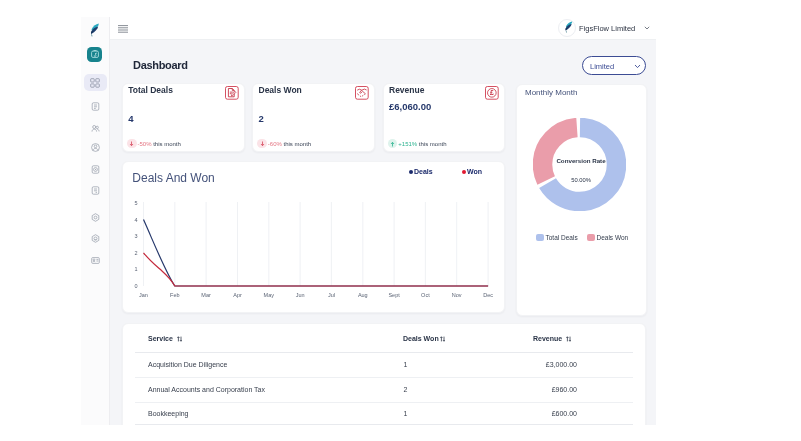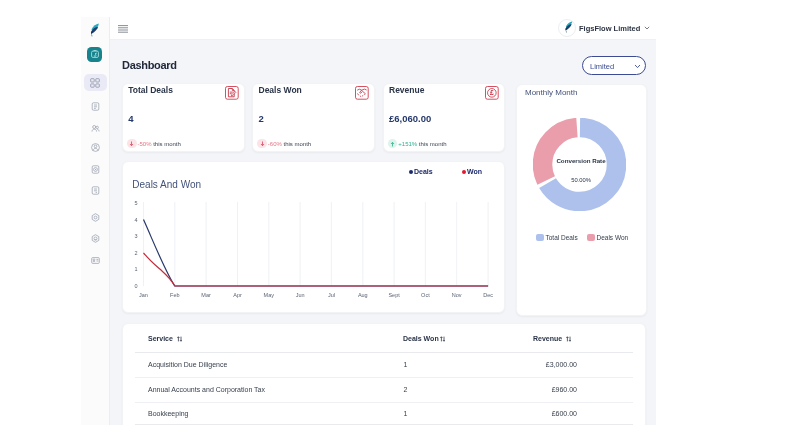--- a/index.html
+++ b/index.html
@@ -108,26 +108,26 @@
       </g>
   </svg>
 
   <div class="a" style="left:477.3px;top:2.3px;width:17.9px;height:17.9px;border-radius:50%;background:#fff;border:1px solid #eceef2"></div>
   <svg class="a" style="left:480.8px;top:4.2px" width="10.8" height="12.5" viewBox="0 0 12.5 14.5">
     <path d="M11.8 0.5 C8.8 1.2 6.3 3.0 5.0 5.4 C4.6 6.2 4.5 6.9 4.7 7.4 C7.6 6.8 10.3 4.8 11.4 2.3 C11.7 1.6 11.8 1.0 11.8 0.5 Z" fill="#2aa9c0"></path>
     <path d="M11.2 3.4 C10.6 5.9 8.3 8.6 4.3 10.9 C4.0 10.2 4.0 9.3 4.3 8.4 C5.4 5.9 8.0 4.0 11.2 3.4 Z" fill="#1d3f6e"></path>
     <path d="M6.4 7.9 C5.6 8.9 4.9 10.0 4.4 10.9 C4.1 10.3 4.0 9.5 4.2 8.7 C4.8 8.4 5.6 8.1 6.4 7.9 Z" fill="#152f56"></path>
     <path d="M4.9 11.2 C5.3 12.0 5.4 13.0 5.1 13.9 C4.6 13.2 4.4 12.1 4.5 11.2 L4.7 10.7 Z" fill="#17606e"></path>
   </svg>
-  <div class="a" style="left:498px;top:6.5px;font-size:7.5px;font-weight:bold;color:#2c3342">FigsFlow Limited</div>
+  <div class="a" style="left:498px;top:6.5px;font-size:7.5px;font-weight:normal;color:#2c3342">FigsFlow Limited</div>
   <svg class="a" style="left:563px;top:8.5px" width="6" height="4" viewBox="0 0 6 4">
       <path d="M0.8 0.8 L3 3 L5.2 0.8" fill="none" stroke="#555c68" stroke-width="0.8"></path>
     </svg>
 
-  <div class="a" style="left:41px;top:43px;font-size:11px;font-weight:bold;color:#20283a;line-height:1;letter-spacing:-0.3px">Dashboard</div>
+  <div class="a" style="left:52px;top:43px;font-size:11px;font-weight:bold;color:#20283a;line-height:1;letter-spacing:-0.3px">Dashboard</div>
 
   <div class="a" style="left:501px;top:39px;width:64px;height:19px;border:1px solid #3c4c94;border-radius:9.5px;background:#fff"></div>
   <div class="a" style="left:509px;top:45px;font-size:7.5px;color:#3c4c94">Limited</div>
   <svg class="a" style="left:553px;top:47px" width="7" height="5" viewBox="0 0 7 5">
       <path d="M1 1 L3.5 3.6 L6 1" fill="none" stroke="#3c4c94" stroke-width="0.9"></path>
     </svg>
 
   <div class="a card" style="left:41px;top:65.5px;width:122.5px;height:69.5px"></div>
   <div class="a card" style="left:171.3px;top:65.5px;width:122.5px;height:69.5px"></div>
   <div class="a card" style="left:301.8px;top:65.5px;width:122.5px;height:69.5px"></div>
@@ -154,42 +154,42 @@
     </g>
   </svg>
   <svg class="a" style="left:404.3px;top:69px" width="14" height="14" viewBox="0 0 14 14">
     <rect x="0.5" y="0.5" width="12.7" height="12.7" rx="1.9" fill="none" stroke="#cd3246" stroke-width="0.85"></rect>
     <circle cx="6.85" cy="6.85" r="4.3" fill="none" stroke="#c4293c" stroke-width="0.8"></circle>
     <text x="6.85" y="9.2" font-size="6.8" font-weight="bold" fill="#c4293c" text-anchor="middle" font-family="Liberation Sans">£</text>
   </svg>
 
   <div class="a num" style="left:47.2px;top:96.6px">4</div>
   <div class="a num" style="left:177.5px;top:96.6px">2</div>
-  <div class="a num" style="left:308px;top:97px">£6,060.00</div>
+  <div class="a num" style="left:308px;top:85px">£6,060.00</div>
 
   <div class="a" style="left:46px;top:121.5px;width:9.6px;height:9.6px;border-radius:50%;background:#fbe3e7"></div>
   <svg class="a" style="left:48.3px;top:123.5px" width="5" height="6" viewBox="0 0 5 6">
       <path d="M2.5 0.5v4M1 3l1.5 1.7L4 3" fill="none" stroke="#d5485c" stroke-width="0.8"></path>
     </svg>
   <div class="a small" style="left:56.5px;top:123.5px"><span class="red">-50%</span> this month</div>
 
   <div class="a" style="left:176.3px;top:121.5px;width:9.6px;height:9.6px;border-radius:50%;background:#fbe3e7"></div>
   <svg class="a" style="left:178.6px;top:123.5px" width="5" height="6" viewBox="0 0 5 6">
       <path d="M2.5 0.5v4M1 3l1.5 1.7L4 3" fill="none" stroke="#d5485c" stroke-width="0.8"></path>
     </svg>
   <div class="a small" style="left:186.8px;top:123.5px"><span class="red">-60%</span> this month</div>
 
   <div class="a" style="left:306.8px;top:121.5px;width:9.6px;height:9.6px;border-radius:50%;background:#def3ec"></div>
   <svg class="a" style="left:309.1px;top:123.5px" width="5" height="6" viewBox="0 0 5 6">
       <path d="M2.5 5.5v-4M1 3L2.5 1.3 4 3" fill="none" stroke="#2bb28f" stroke-width="0.8"></path>
     </svg>
   <div class="a small" style="left:317.3px;top:123.5px"><span class="green">+151%</span> this month</div>
 
   <div class="a card" style="left:41px;top:143.5px;width:383px;height:152.5px"></div>
-  <div class="a" style="left:51.3px;top:163px;font-size:10px;color:#44527a;line-height:1">Deals And Won</div>
+  <div class="a" style="left:51.3px;top:155px;font-size:12px;color:#44527a;line-height:1">Deals And Won</div>
   <div class="a" style="left:327.5px;top:152.8px;width:4px;height:4px;border-radius:50%;background:#1b2a6b"></div>
   <div class="a" style="left:333px;top:150.5px;font-size:7px;font-weight:bold;color:#1b2a6b">Deals</div>
   <div class="a" style="left:380.5px;top:152.8px;width:4px;height:4px;border-radius:50%;background:#e11931"></div>
   <div class="a" style="left:386px;top:150.5px;font-size:7px;font-weight:bold;color:#1b2a6b">Won</div>
 
   <svg class="a" style="left:41px;top:162px" width="383" height="130" viewBox="0 0 383 130">
     <g stroke="#ebedf1" stroke-width="0.8">
       <path d="M21.5 23 V107"></path>
         <path d="M52.8 23 V107"></path>
         <path d="M84.1 23 V107"></path>

